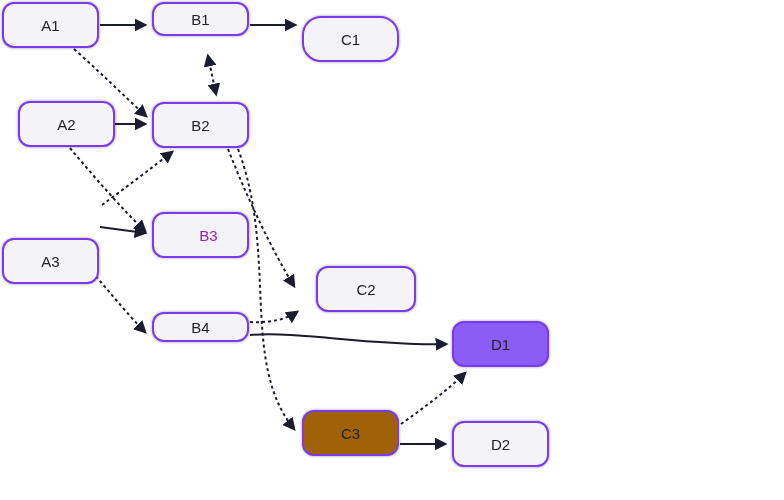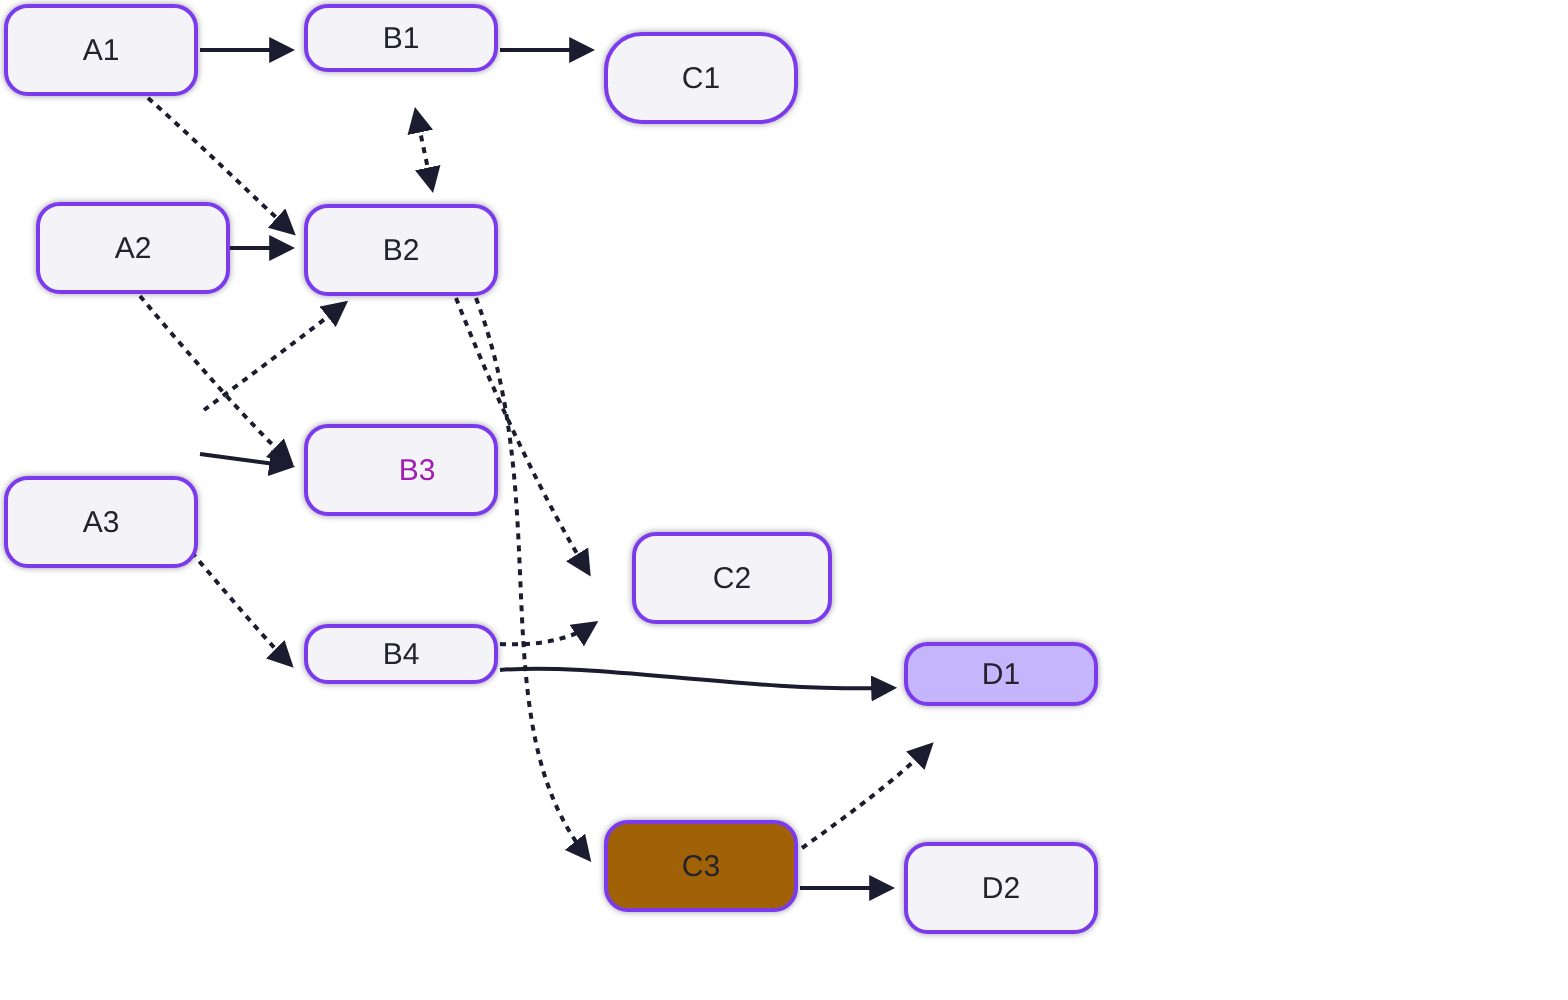--- a/index.html
+++ b/index.html
@@ -92,19 +92,19 @@
     </div>
     <div class="node" style="left: 302px; top: 16px; width: 97px; height: 46px; border-color: rgb(124, 58, 237); background: rgb(244, 243, 248); border-radius: 19px;">
       <span class="node-label" style="color: rgb(35, 35, 45);">C1</span>
     </div>
     <div class="node" style="left: 302px; top: 266px; width: 100px; height: 46px; border-color: rgb(124, 58, 237); background: rgb(244, 243, 248); margin-left: 14px;">
       <span class="node-label" style="color: rgb(35, 35, 45);">C2</span>
     </div>
     <div class="node" style="left: 302px; top: 410px; width: 97px; height: 46px; border-color: rgb(124, 58, 237); background: #a16207;">
       <span class="node-label" style="color: rgb(35, 35, 45);">C3</span>
     </div>
-    <div class="node" style="left: 452px; top: 321px; width: 97px; height: 32px; border-color: rgb(124, 58, 237); background: #c4b5fd;">
+    <div class="node" style="left: 452px; top: 321px; width: 97px; height: 46px; border-color: rgb(124, 58, 237); background: #8b5cf6;">
       <span class="node-label" style="color: rgb(35, 35, 45);">D1</span>
     </div>
     <div class="node" style="left: 452px; top: 421px; width: 97px; height: 46px; border-color: rgb(124, 58, 237); background: rgb(244, 243, 248);">
       <span class="node-label" style="color: rgb(35, 35, 45);">D2</span>
     </div>
   </div>
 
 </body></html>

